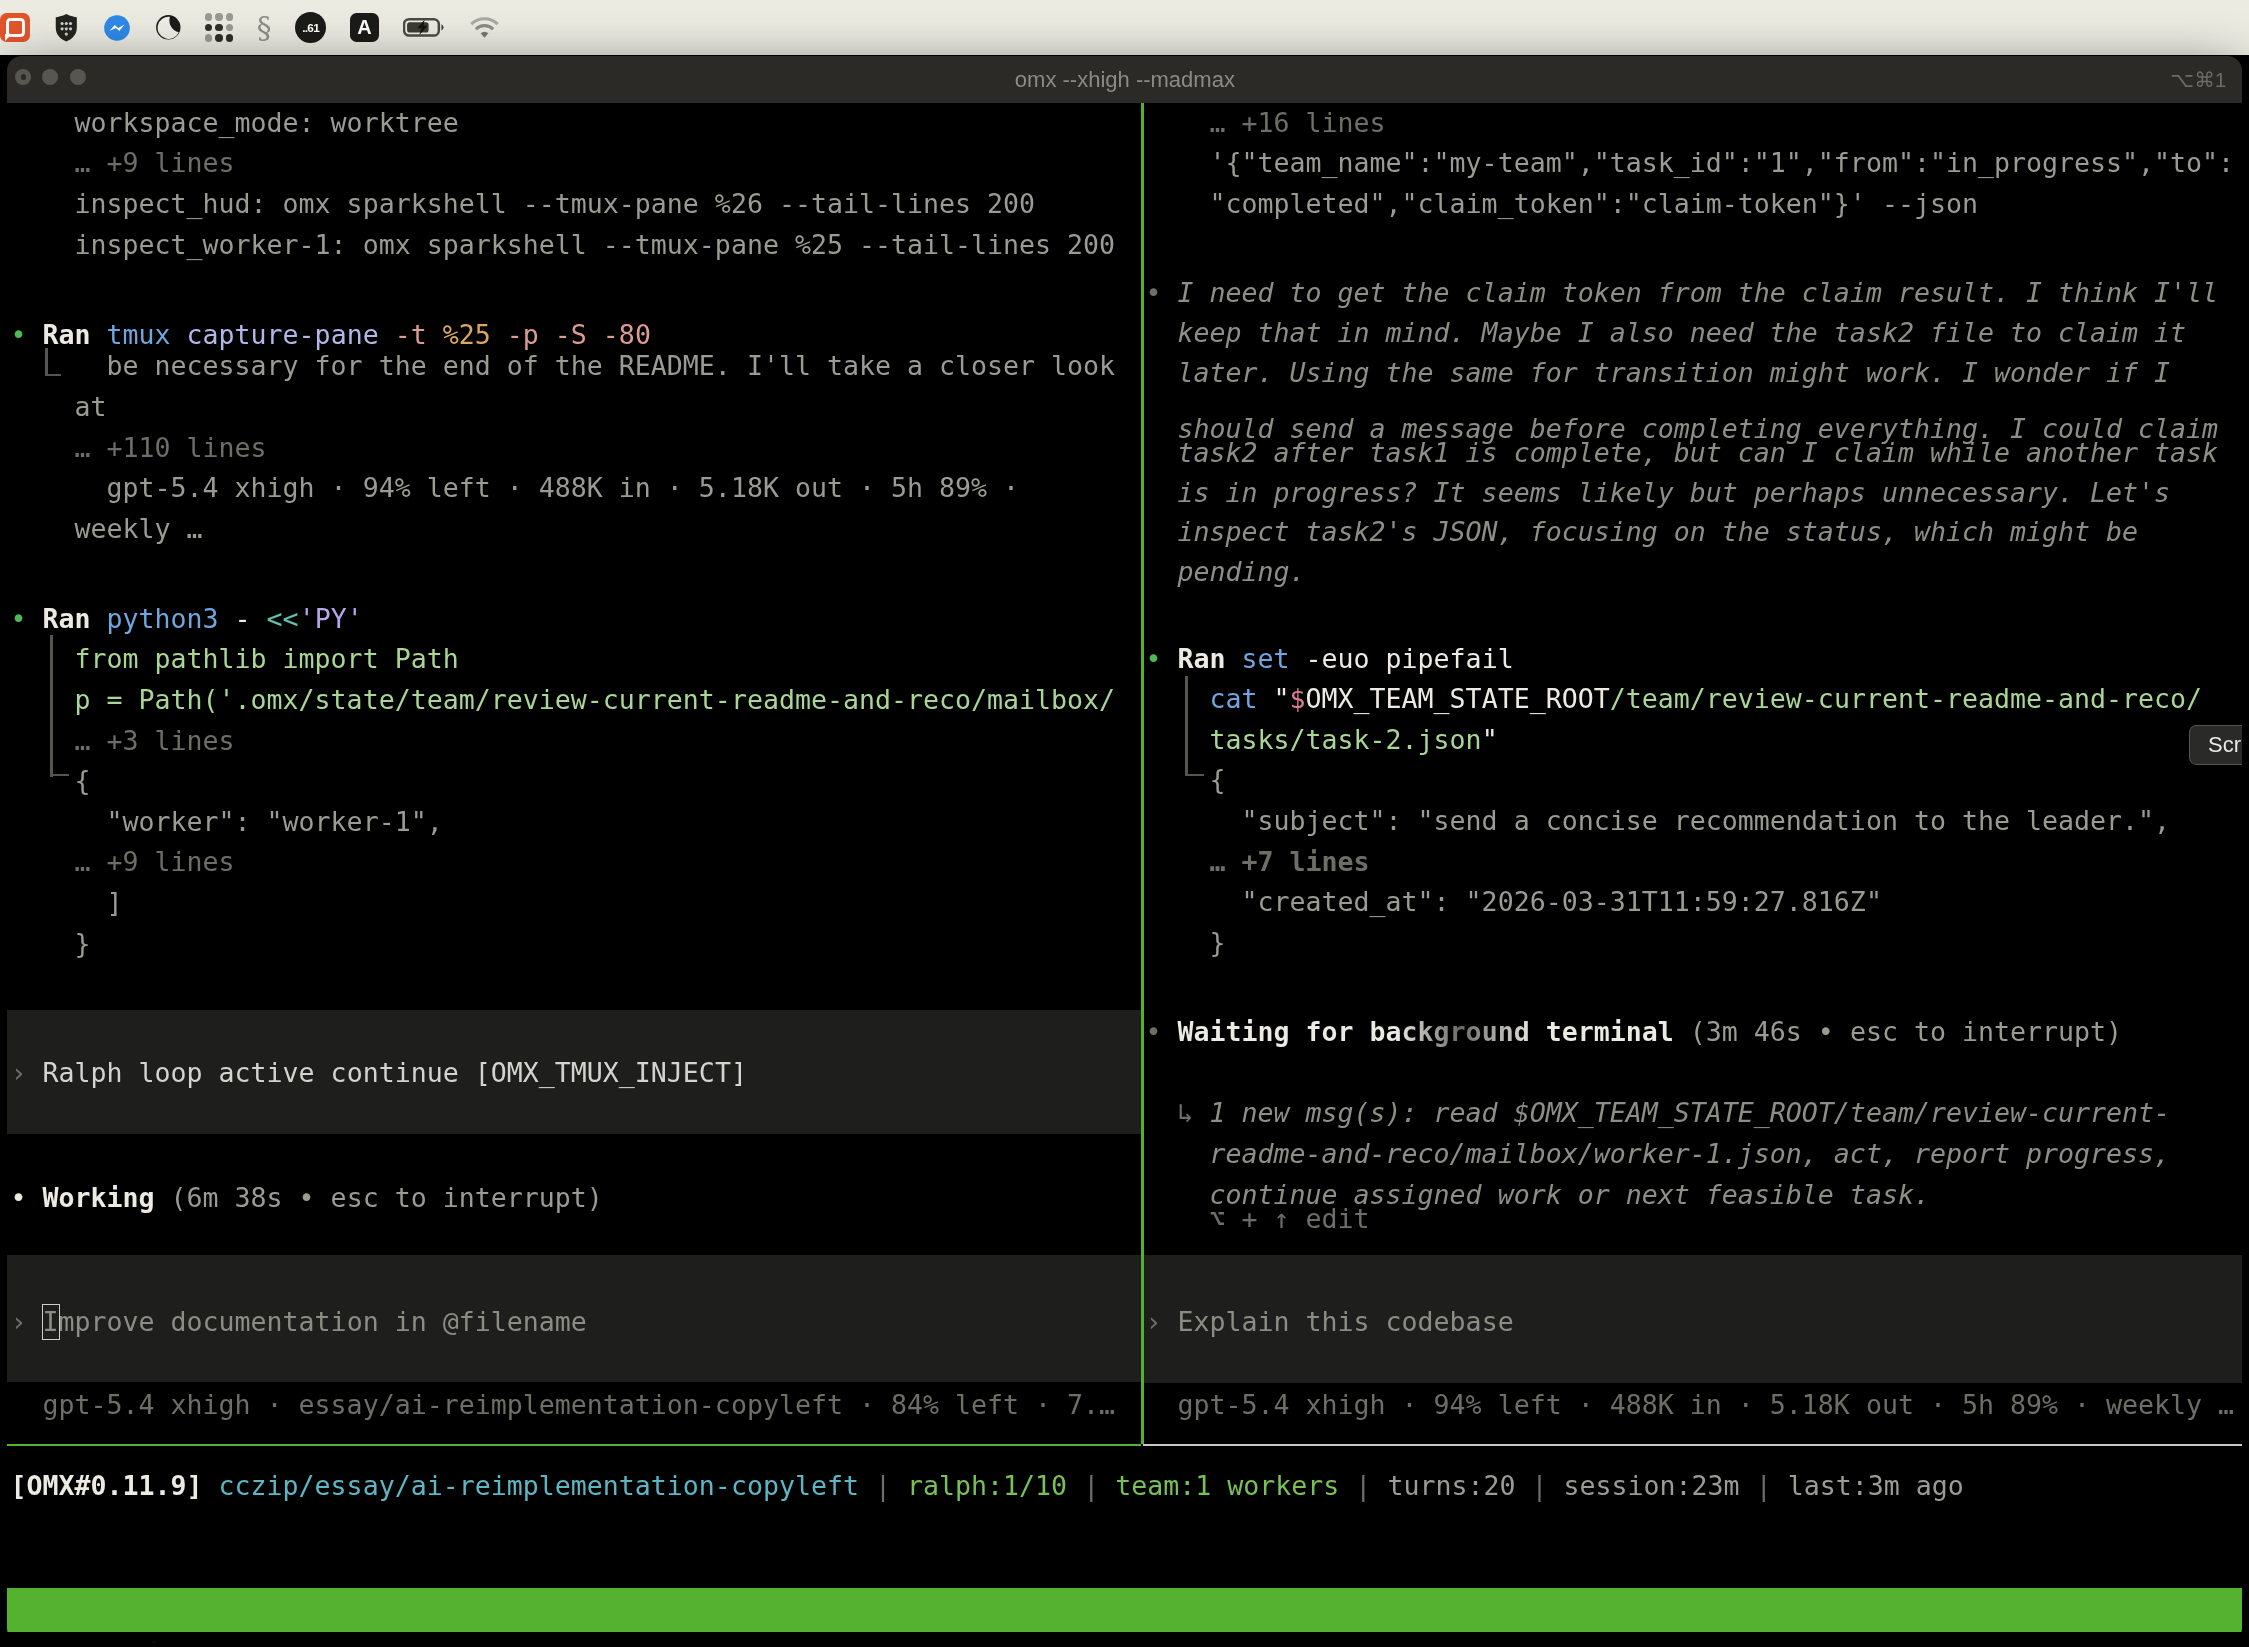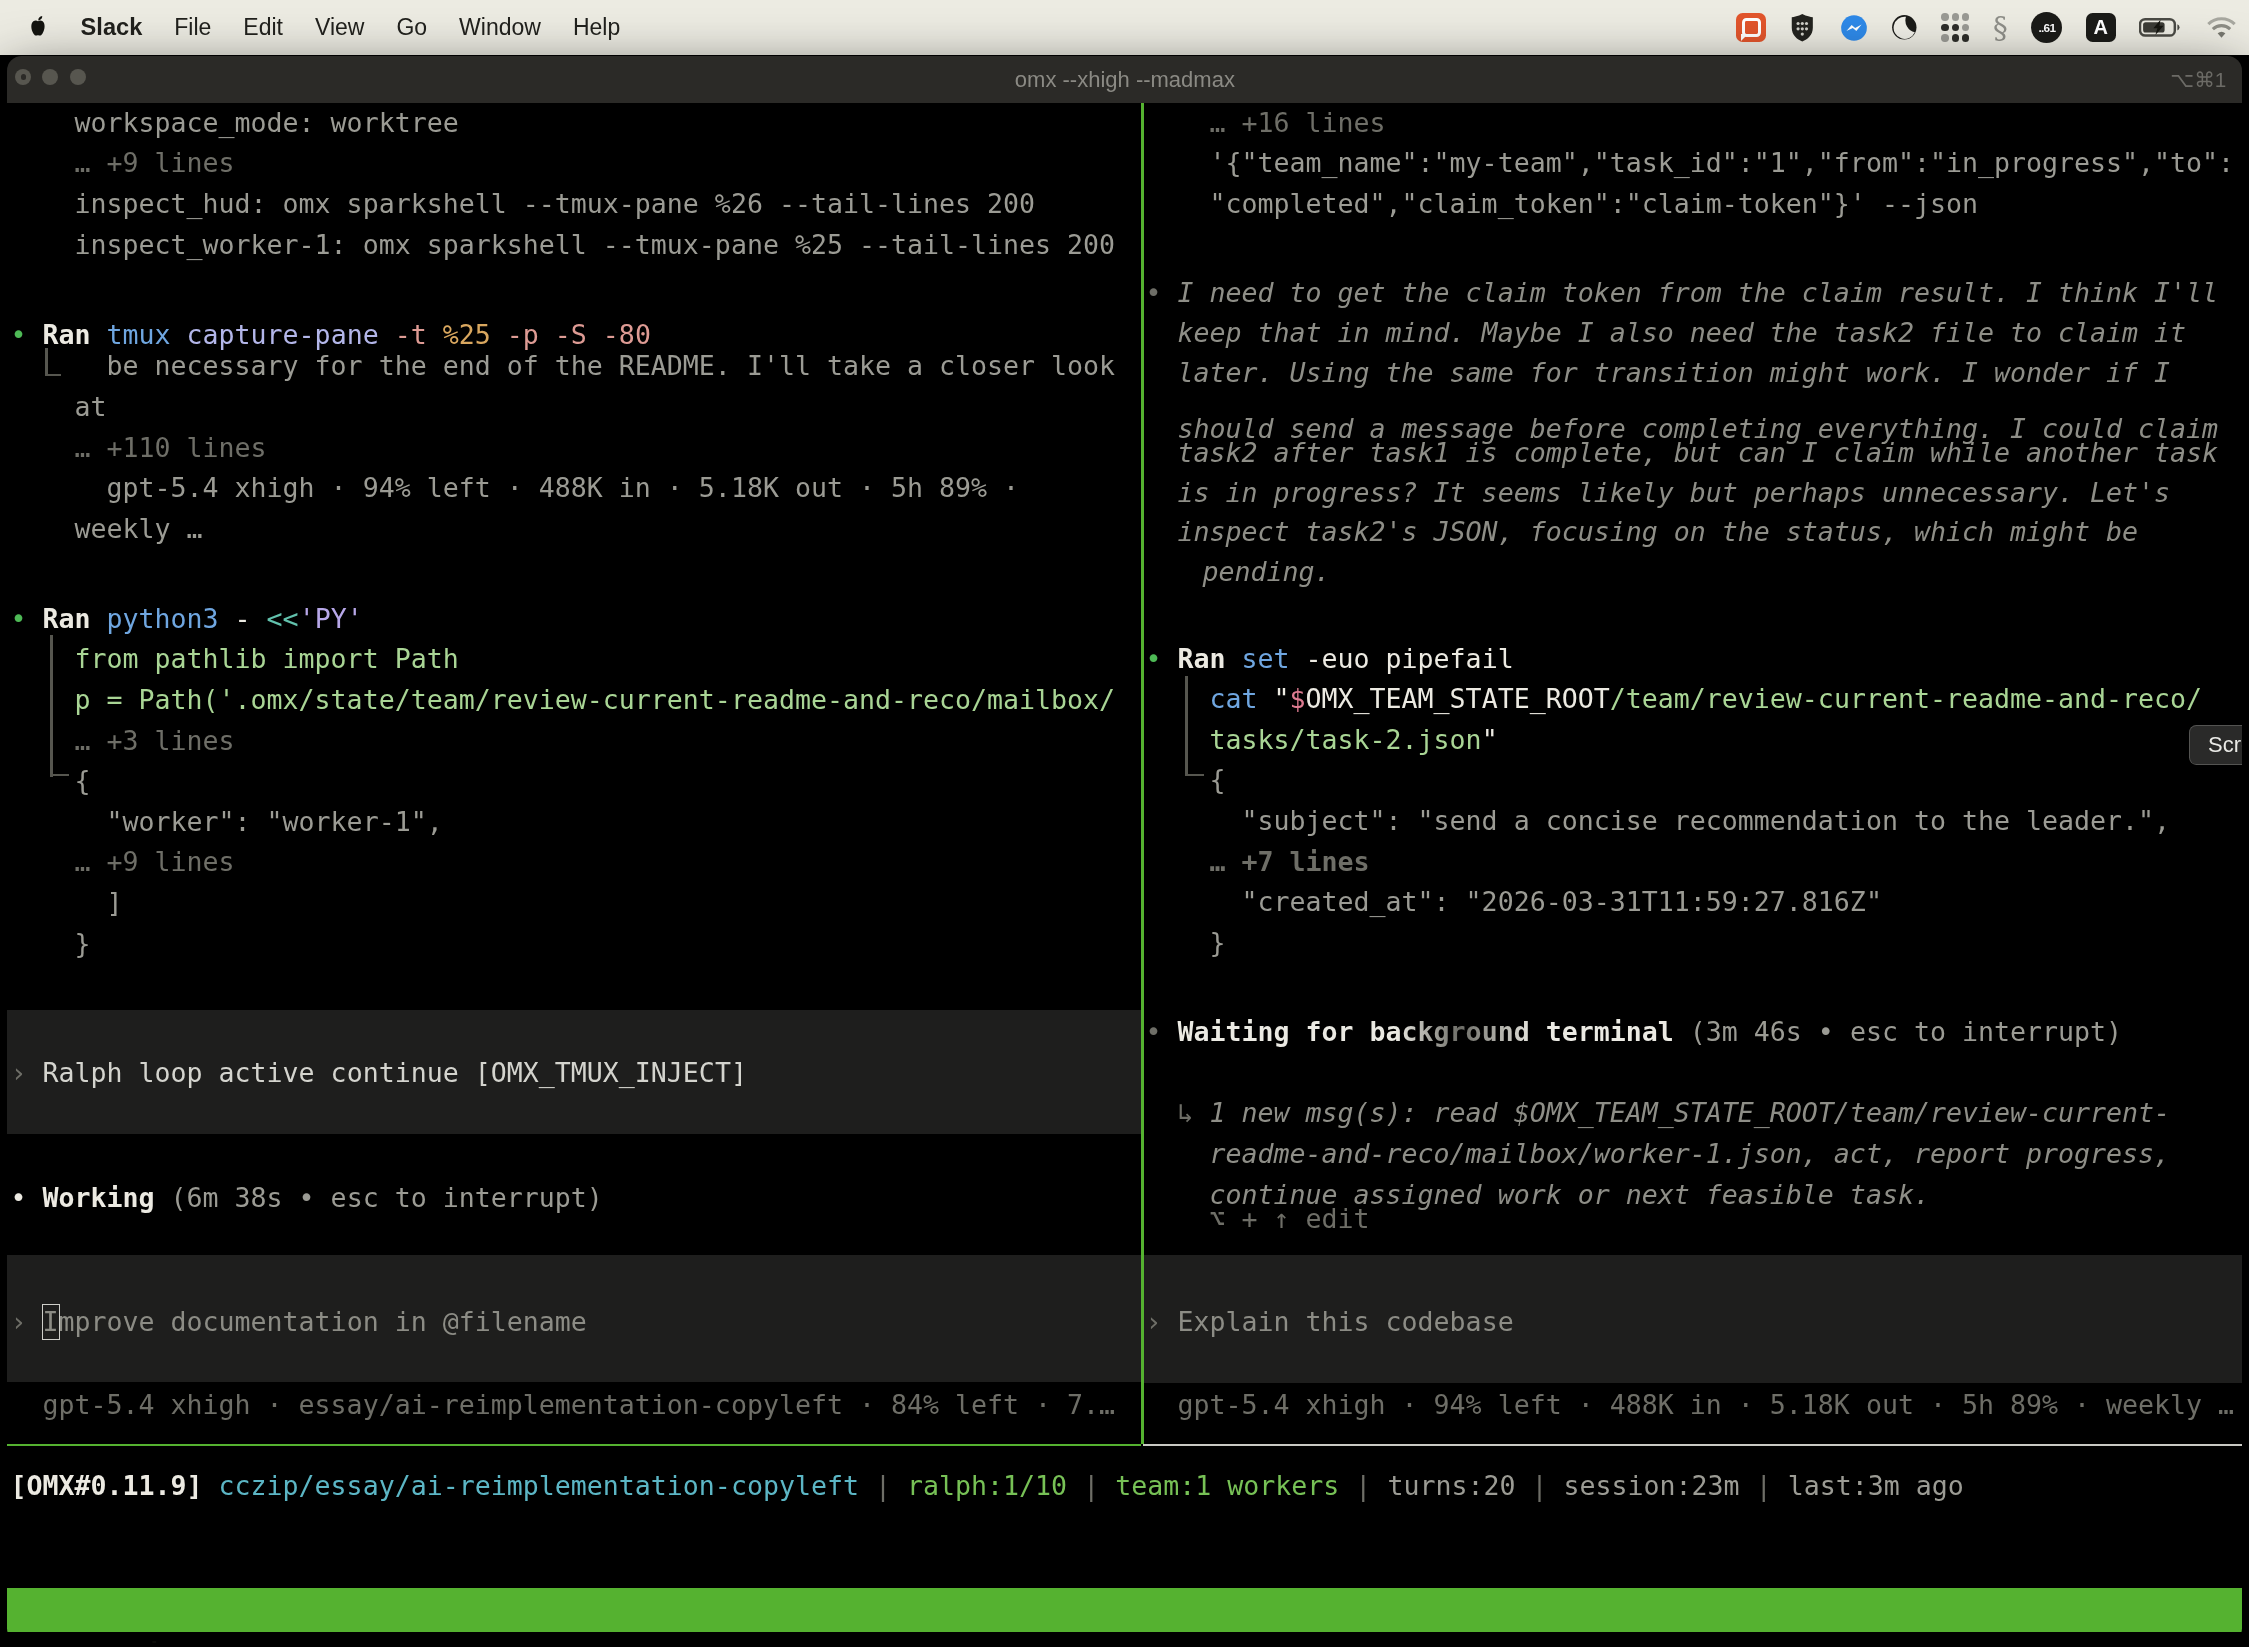--- a/index.html
+++ b/index.html
@@ -68,37 +68,20 @@
     font-family:"Liberation Sans",sans-serif;font-size:22px;display:flex;align-items:center;padding-left:17.7px;z-index:9;}
   
   #tmuxbar{position:absolute;left:0;top:1532px;width:100%;height:44px;background:#55b230;color:#0a0a07;
     font-size:26.6px;line-height:44px;white-space:pre;}
   #tmux-left{position:absolute;left:10.3px;font-weight:700;}
 </style>
 </head>
 <body>
 
 <div id="menubar">
-  <div class="left">
-    <span class="apple">
-      <svg viewBox="0 0 24 28" width="22" height="25">
-          <path fill="#141410" d="M17.2 7.1c-1.6-1.2-4-1.1-5.2-.1-1.2-1-3.6-1.1-5.2.1C3.6 9.5 3.9 16.2 7 20.9c1.2 1.8 2.5 2.6 3.9 2 .4-.2 1.7-.2 2.1 0 1.4.6 2.7-.2 3.9-2 3.1-4.7 3.4-11.4.3-13.8z"></path>
-          <path fill="#141410" d="M12.3 6.2c-.2-2.7 1.6-4.8 4.4-5 .3 2.6-2 4.9-4.4 5z"></path>
-        </svg>
-    </span>
-    <span class="appname">Slack</span>
-    <span id="menus" style="display:flex;gap:32px;">
-        <span class="menu-item">File</span>
-        <span class="menu-item">Edit</span>
-        <span class="menu-item">View</span>
-        <span class="menu-item">Go</span>
-        <span class="menu-item">Window</span>
-        <span class="menu-item">Help</span>
-      </span>
-  </div>
   <div class="right">
     <span class="tray ic-chat">
         <span class="bub"></span>
         <span class="tail"></span>
       </span>
     <span class="tray">
       <svg width="26.6" height="29.5" viewBox="0 0 24 28">
           <path d="M12 1C8 3 4 4 2 4v10c0 7 5 11 10 13 5-2 10-6 10-13V4c-2 0-6-1-10-3z" fill="#23231f"></path>
           <g fill="#cfcfc8">
             <circle cx="8" cy="10" r="1.5"></circle>
@@ -208,21 +191,21 @@
       <div class="tline" style="left: 1138px; top: 46px;"><span class="c-dim">    … +16 lines</span></div>
       <div class="tline" style="left: 1138px; top: 86px;"><span class="c-gray">    '{"team_name":"my-team","task_id":"1","from":"in_progress","to":</span></div>
       <div class="tline" style="left: 1138px; top: 127px;"><span class="c-gray">    "completed","claim_token":"claim-token"}' --json</span></div>
       <div class="tline" style="left: 1138px; top: 216px;"><span class="c-dim">• </span><span class="c-it">I need to get the claim token from the claim result. I think I'll</span></div>
       <div class="tline" style="left: 1138px; top: 256px;"><span class="c-it">  keep that in mind. Maybe I also need the task2 file to claim it</span></div>
       <div class="tline" style="left: 1138px; top: 296px;"><span class="c-it">  later. Using the same for transition might work. I wonder if I</span></div>
       <div class="tline" style="left: 1138px; top: 352px;"><span class="c-it">  should send a message before completing everything. I could claim</span></div>
       <div class="tline" style="left: 1138px; top: 376px;"><span class="c-it">  task2 after task1 is complete, but can I claim while another task</span></div>
       <div class="tline" style="left: 1138px; top: 416px;"><span class="c-it">  is in progress? It seems likely but perhaps unnecessary. Let's</span></div>
       <div class="tline" style="left: 1138px; top: 455px;"><span class="c-it">  inspect task2's JSON, focusing on the status, which might be</span></div>
-      <div class="tline" style="left: 1138px; top: 495px; padding-left: 25px;"><span class="c-it">  pending.</span></div>
+      <div class="tline" style="left: 1138px; top: 495px;"><span class="c-it">  pending.</span></div>
       <div class="tline" style="left: 1138px; top: 582px;"><span class="c-bullet">• </span><span class="c-wb">Ran </span><span class="c-blue">set </span><span class="c-white">-euo pipefail</span></div>
       <div class="tline" style="left: 1138px; top: 622px;"><span class="c-blue">    cat </span><span class="c-white">"</span><span class="c-pink">$</span><span class="c-white">OMX_TEAM_STATE_ROOT</span><span class="c-green">/team/review-current-readme-and-reco/</span></div>
       <div class="tline" style="left: 1138px; top: 663px;"><span class="c-green">    tasks/task-2.json</span><span class="c-white">"</span></div>
       <div class="tline" style="left: 1138px; top: 703px;"><span class="c-gray">    {</span></div>
       <div class="tline" style="left: 1138px; top: 744px;"><span class="c-gray">      "subject": "send a concise recommendation to the leader.",</span></div>
       <div class="tline" style="left: 1138px; top: 785px; font-weight: bold;"><span class="c-dim">    … +7 lines</span></div>
       <div class="tline" style="left: 1138px; top: 825px;"><span class="c-gray">      "created_at": "2026-03-31T11:59:27.816Z"</span></div>
       <div class="tline" style="left: 1138px; top: 866px;"><span class="c-gray">    }</span></div>
       <div class="tline" style="left: 1138px; top: 955px;"><span class="c-dim">• </span><span class="c-shim">Waiting for background terminal</span><span class="c-gray"> (3m 46s • esc to interrupt)</span></div>
       <div class="tline" style="left: 1138px; top: 1036px;"><span class="c-dim">  ↳ </span><span class="c-it">1 new msg(s): read $OMX_TEAM_STATE_ROOT/team/review-current-</span></div>

